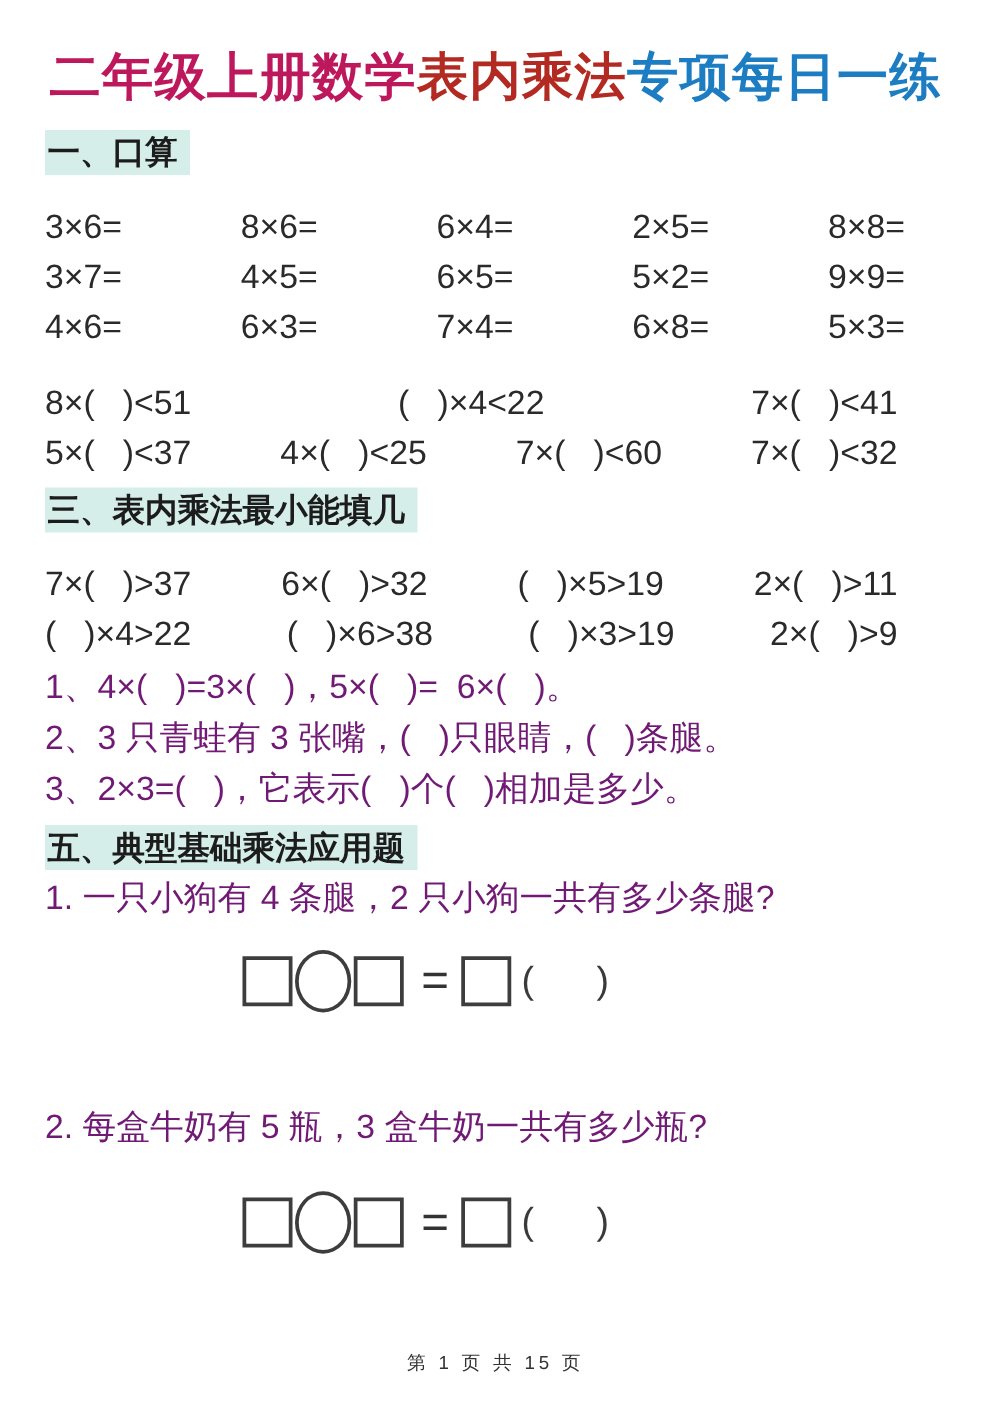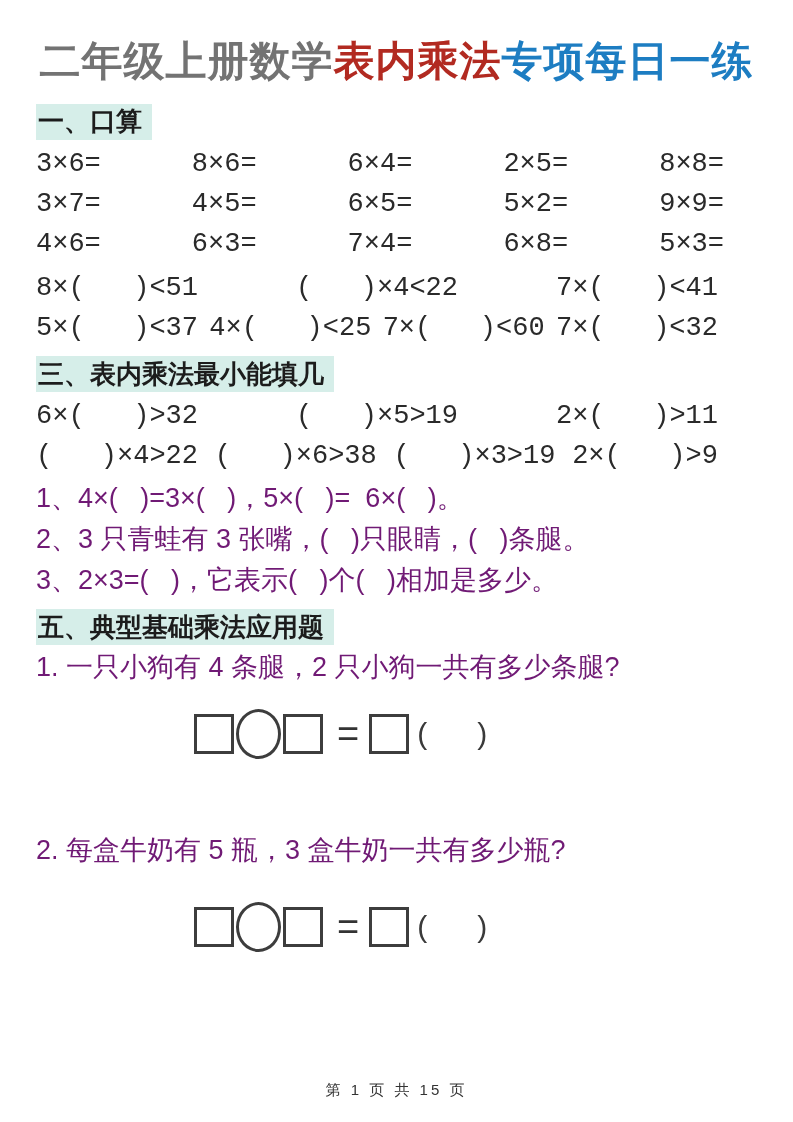--- a/index.html
+++ b/index.html
@@ -26,21 +26,21 @@
   .title {
     margin: 0;
     padding-top: 36px;
     text-align: center;
     font-size: 41px;
     line-height: 50px;
     font-weight: bold;
     letter-spacing: 1px;
     white-space: nowrap;
   }
-  .title .t-black { color: #737373; }
+  .title .t-black { color: #be185d; }
   .title .t-red   { color: #b22a21; }
   .title .t-blue  { color: #1d7dc2; }
 
   
   .sec-heading-row { margin-top: 8px; }
   .sec-heading-row.first { margin-top: 18px; font-family: Liberation Serif, serif; }
   .sec-heading {
     display: inline-block;
     background: #d6eee9;
     font-size: 26px;
@@ -56,21 +56,21 @@
     display: flex;
     justify-content: space-between;
     align-items: center;
     font-size: 27px;
     line-height: 40px;
     color: #2a2a2a;
     white-space: pre;
   }
   .prob-row.cols5 { width: 688px; margin-top: 0; }
   .prob-row.cols4 { width: 682px; }
-  .rows-block { margin-top: 4px; font-family: Liberation Mono, monospace; }
+  .rows-block { margin-top: 21px; }
   .prob-cell { white-space: pre; }
 
   
   .fill-item, .word-problem {
     font-size: 27px;
     line-height: 41px;
     color: #701a75;
     white-space: pre;
   }
   .fill-block { margin-top: 2px; }
@@ -173,20 +173,21 @@
       <span class="prob-cell">7×(   )&lt;60</span>
       <span class="prob-cell">7×(   )&lt;32</span>
     </div>
   </div>
 
   <div class="sec-heading-row">
     <span class="sec-heading">三、表内乘法最小能填几</span>
   </div>
   <div class="rows-block">
     <div class="prob-row cols4">
+      <span class="prob-cell">7×(   )&gt;37</span>
       <span class="prob-cell">6×(   )&gt;32</span>
       <span class="prob-cell">(   )×5&gt;19</span>
       <span class="prob-cell">2×(   )&gt;11</span>
     </div>
     <div class="prob-row cols4">
       <span class="prob-cell">(   )×4&gt;22</span>
       <span class="prob-cell">(   )×6&gt;38</span>
       <span class="prob-cell">(   )×3&gt;19</span>
       <span class="prob-cell">2×(   )&gt;9</span>
     </div>

